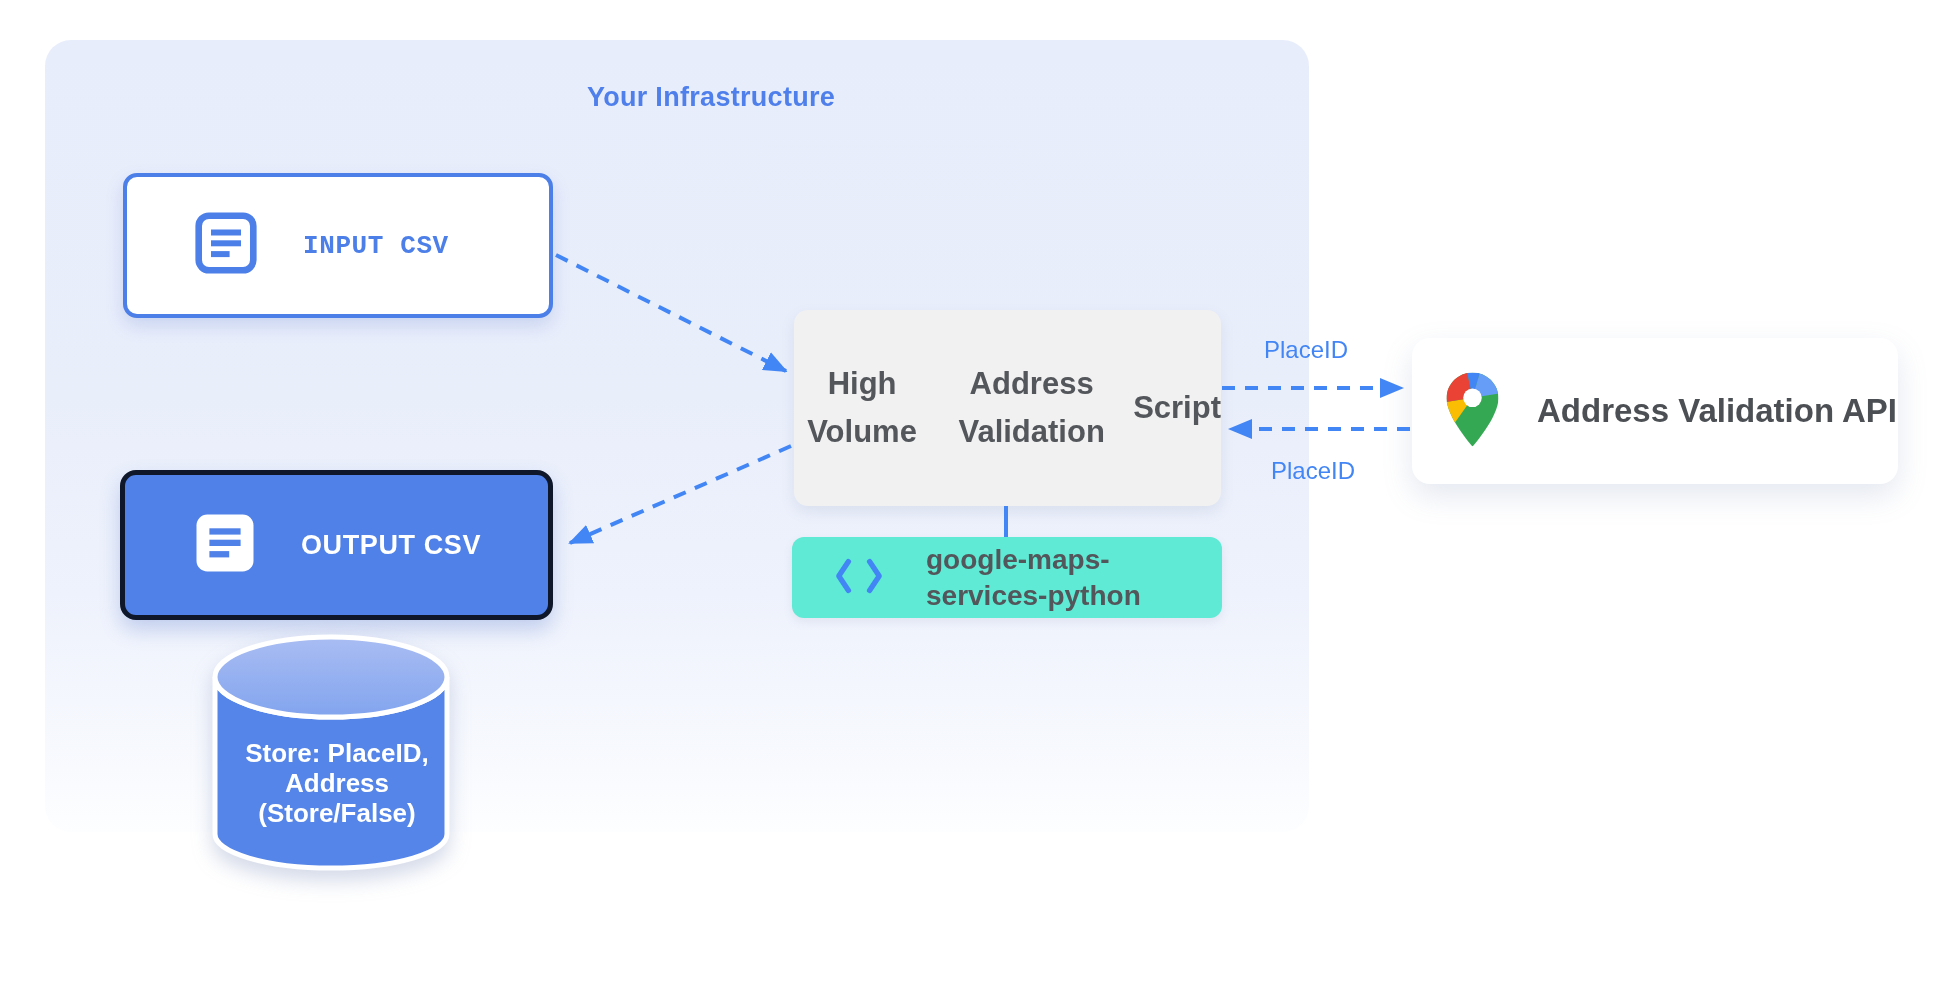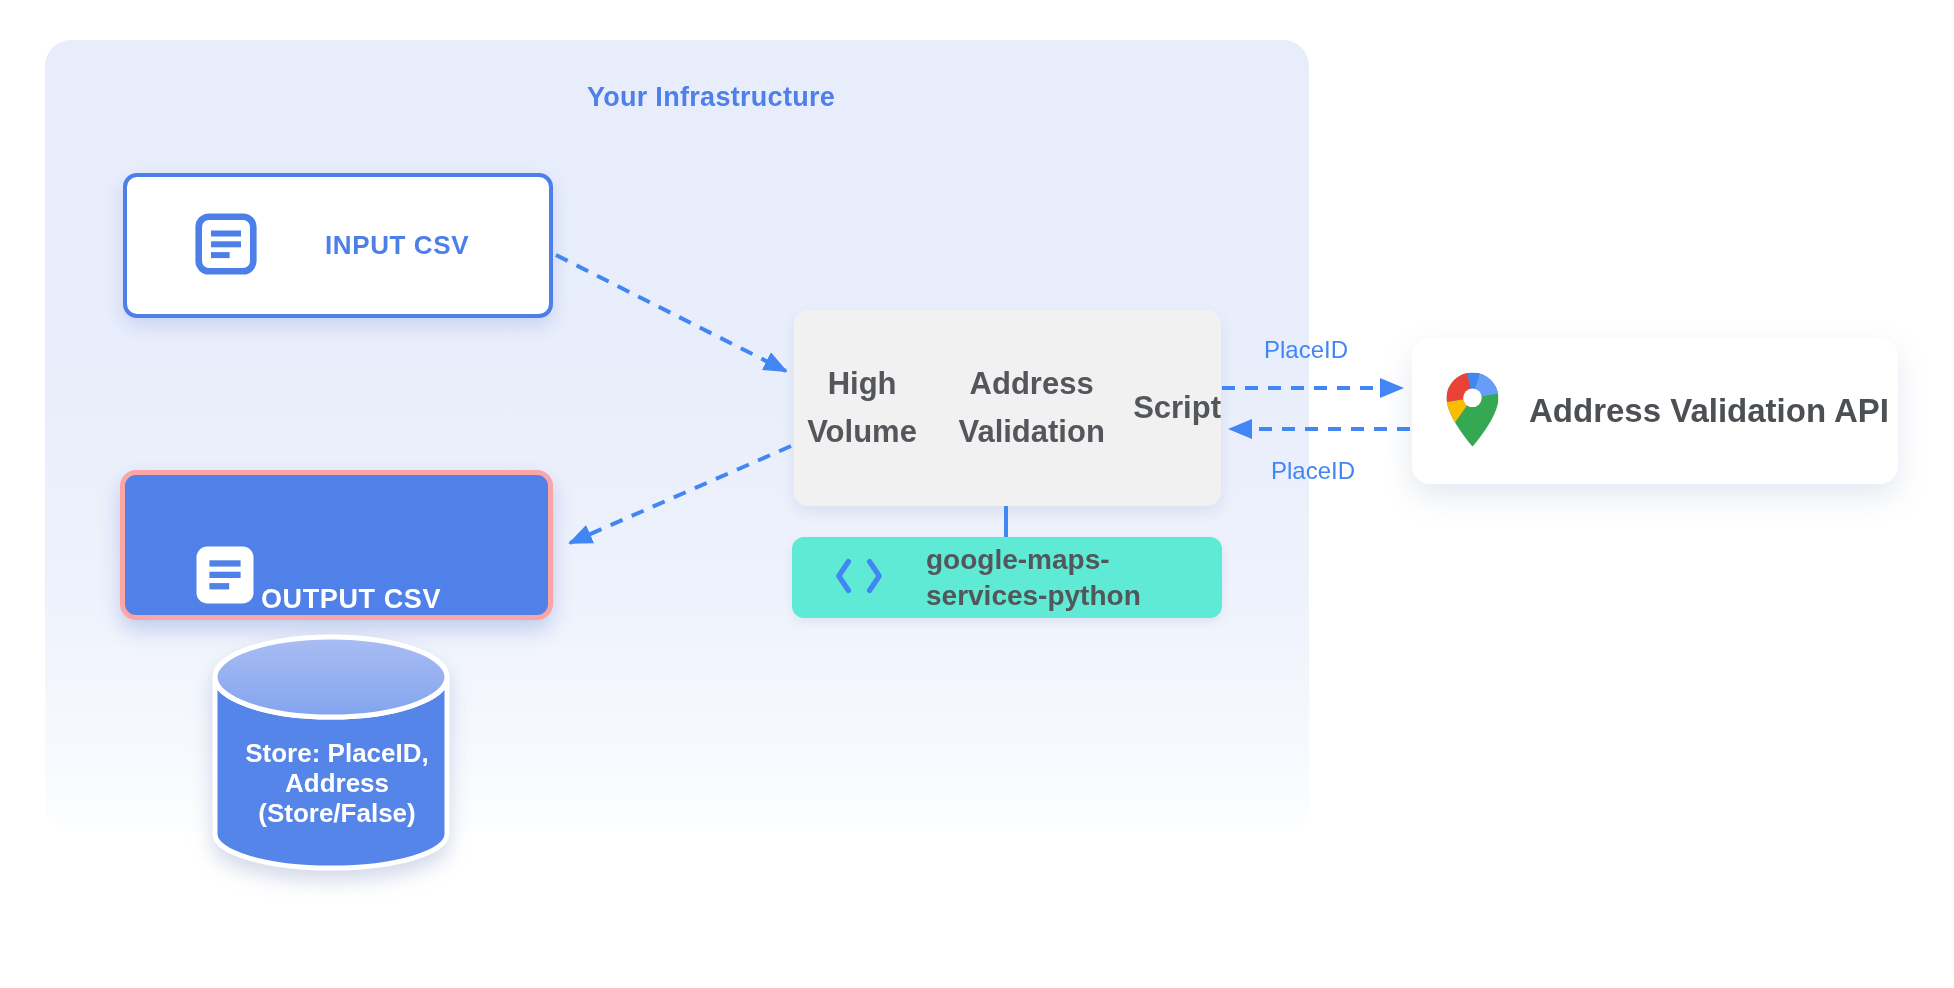--- a/index.html
+++ b/index.html
@@ -15,28 +15,28 @@
   }
   .infra-title{
     position:absolute;left:45px;top:82px;width:1264px;text-align:center;
     font-weight:700;font-size:27px;color:#4e7fea;letter-spacing:.3px;margin-left:34px;
   }
   .node{position:absolute;display:flex;align-items:center;}
   .input-box{
     left:123px;top:173px;width:430px;height:145px;box-sizing:border-box;
     background:#ffffff;border:4px solid #4c7fe8;border-radius:14px;
     box-shadow:0 8px 18px rgba(76,110,200,.20);
-    padding-left:62px;gap:62px;
+    padding-left:62px;gap:40px;font-family:Liberation Mono, monospace;
   }
   .input-box .label{color:#4c7fe8;font-weight:700;font-size:26px;letter-spacing:.6px;}
   .output-box{
     left:120px;top:470px;width:433px;height:150px;box-sizing:border-box;
-    background:#4f81e8;border:5px solid #fca5a5;border-radius:16px;
+    background:#4f81e8;border:5px solid #0f172a;border-radius:16px;
     box-shadow:0 10px 20px rgba(76,110,200,.28);
-    padding-left:64px;align-items:flex-end;
+    padding-left:64px;gap:40px;
   }
   .output-box .label{color:#ffffff;font-weight:700;font-size:27px;letter-spacing:.6px;}
   .cyl-svg{position:absolute;left:207px;top:628px;filter:drop-shadow(0 10px 10px rgba(110,130,180,.30));}
   .cyl-text{
     position:absolute;left:228px;top:738px;width:218px;text-align:center;
     color:#ffffff;font-weight:700;font-size:26px;line-height:30px;
   }
   .cyl-text span{display:block;}
   .script-box{
     left:794px;top:310px;width:427px;height:196px;
@@ -55,21 +55,21 @@
   .lib-box .code-icon{margin-left:42px;}
   .lib-box .label{
     margin-left:42px;color:#53565a;font-weight:700;font-size:28px;line-height:36px;text-align:left;
   }
   .lib-box .label span{display:block;}
   .lib-connector{position:absolute;left:1004px;top:506px;width:4px;height:31px;background:#4285f4;}
   .api-box{
     left:1412px;top:338px;width:486px;height:146px;box-sizing:border-box;
     background:#ffffff;border-radius:18px;
     box-shadow:0 12px 30px rgba(120,140,180,.20);
-    padding-left:34px;gap:30px;
+    padding-left:34px;gap:38px;
   }
   .api-box .label{color:#4c5054;font-weight:700;font-size:33px;}
   .arrows{position:absolute;left:0;top:0;pointer-events:none;}
   .edge-label{position:absolute;color:#4285f4;font-size:24px;}
   .loc-label{left:1264px;top:336px;}
   .pid-label{left:1271px;top:457px;}
 </style>
 </head>
 <body>
 

